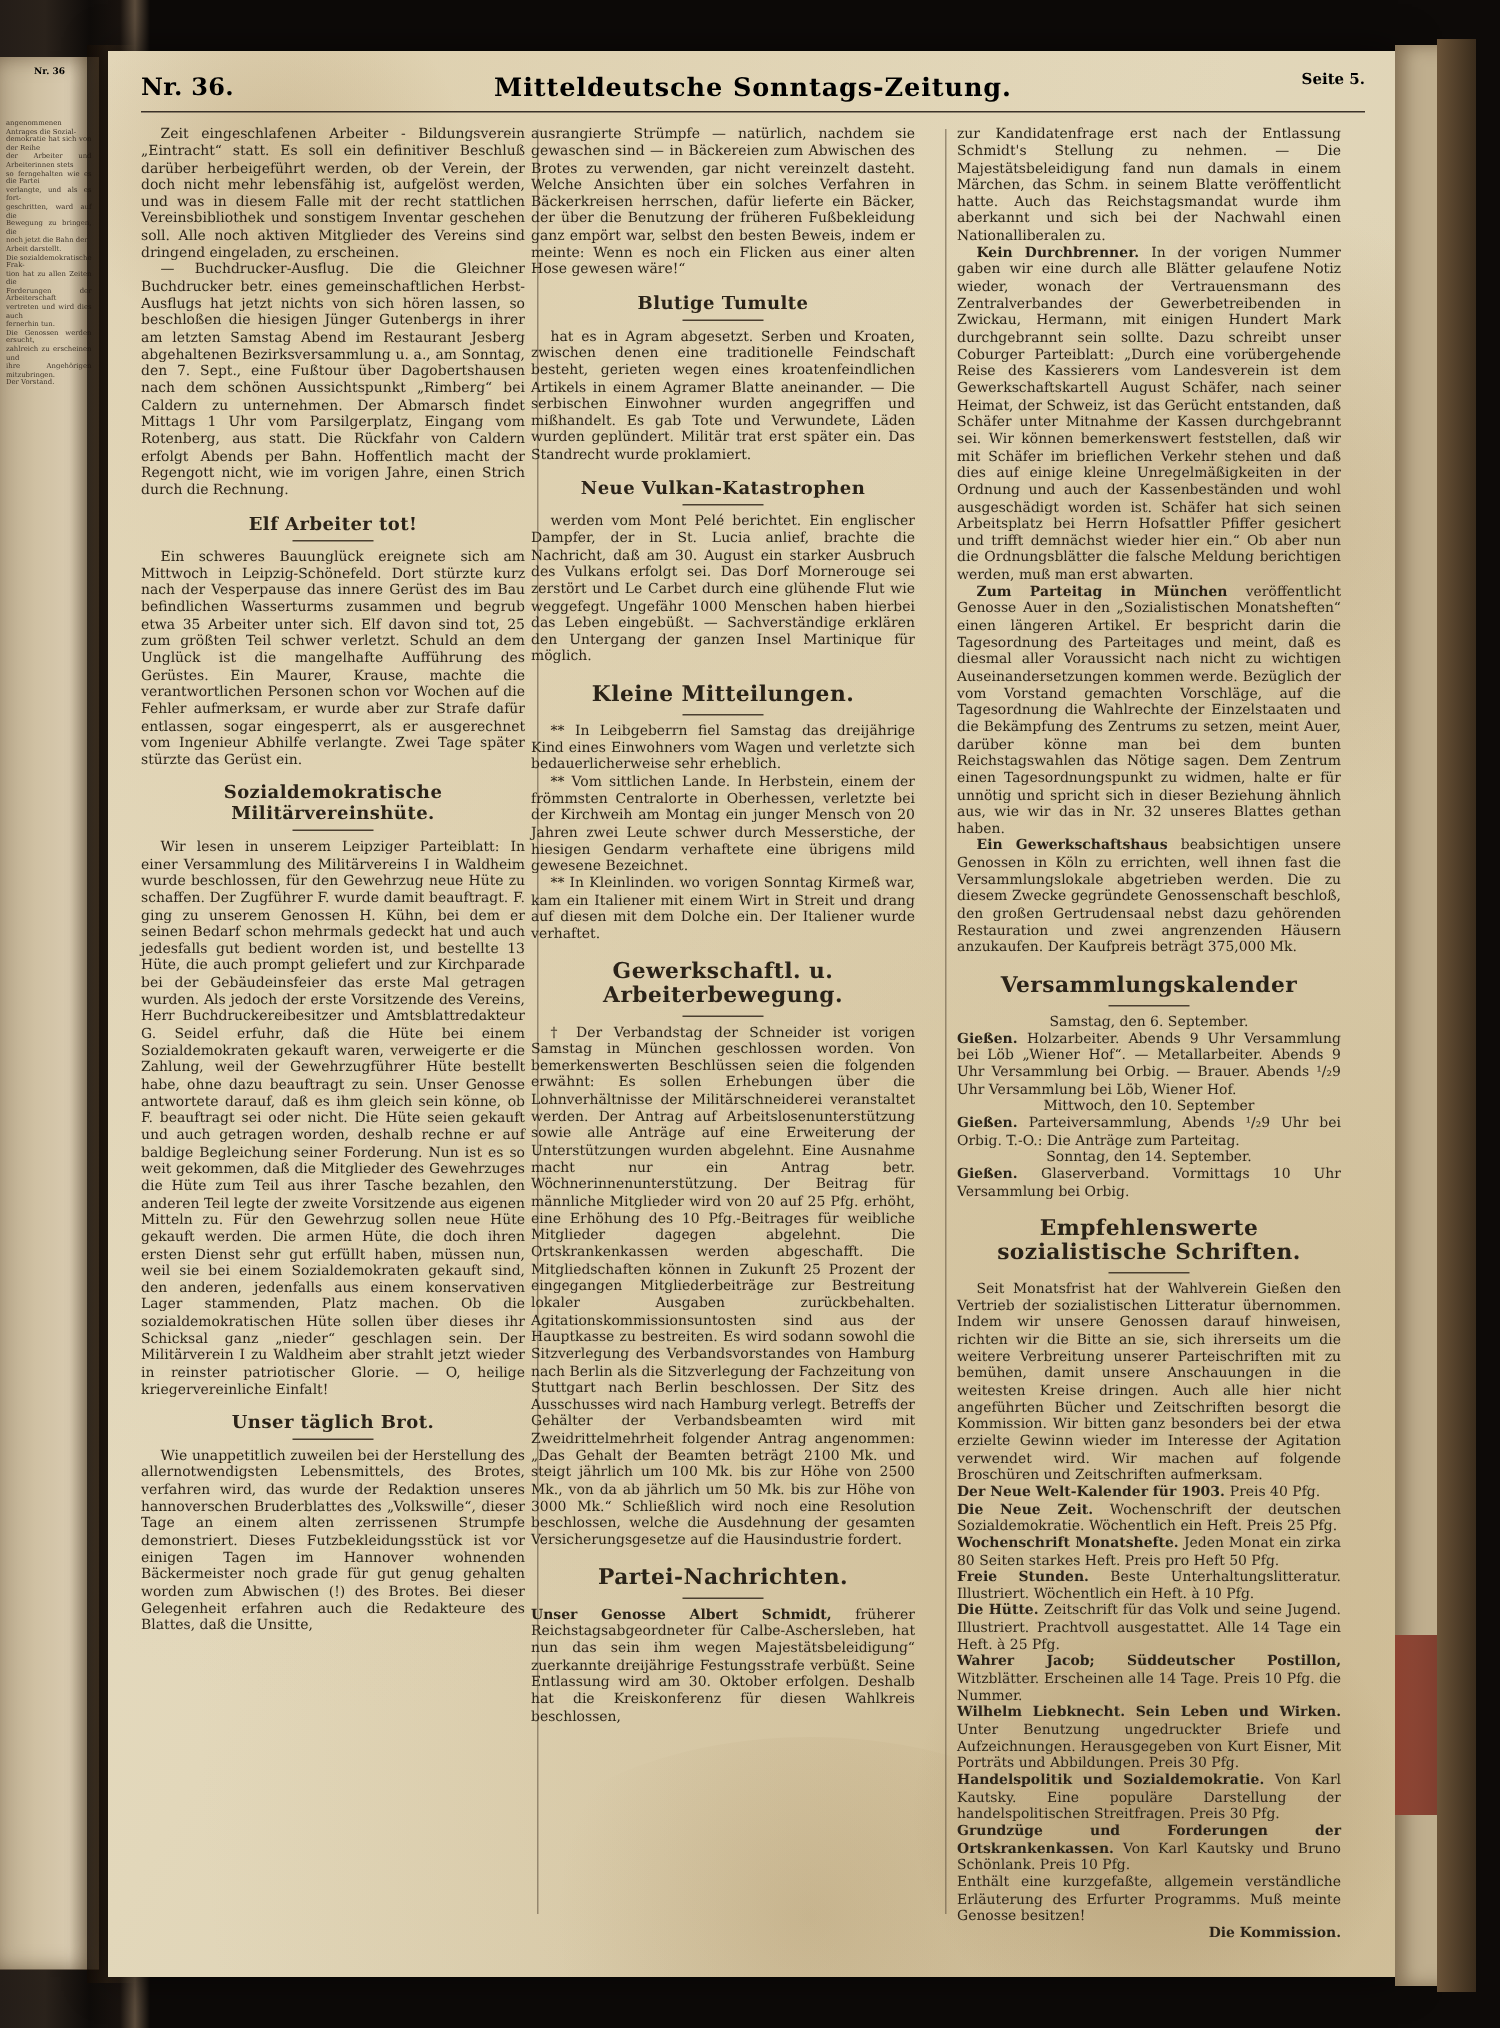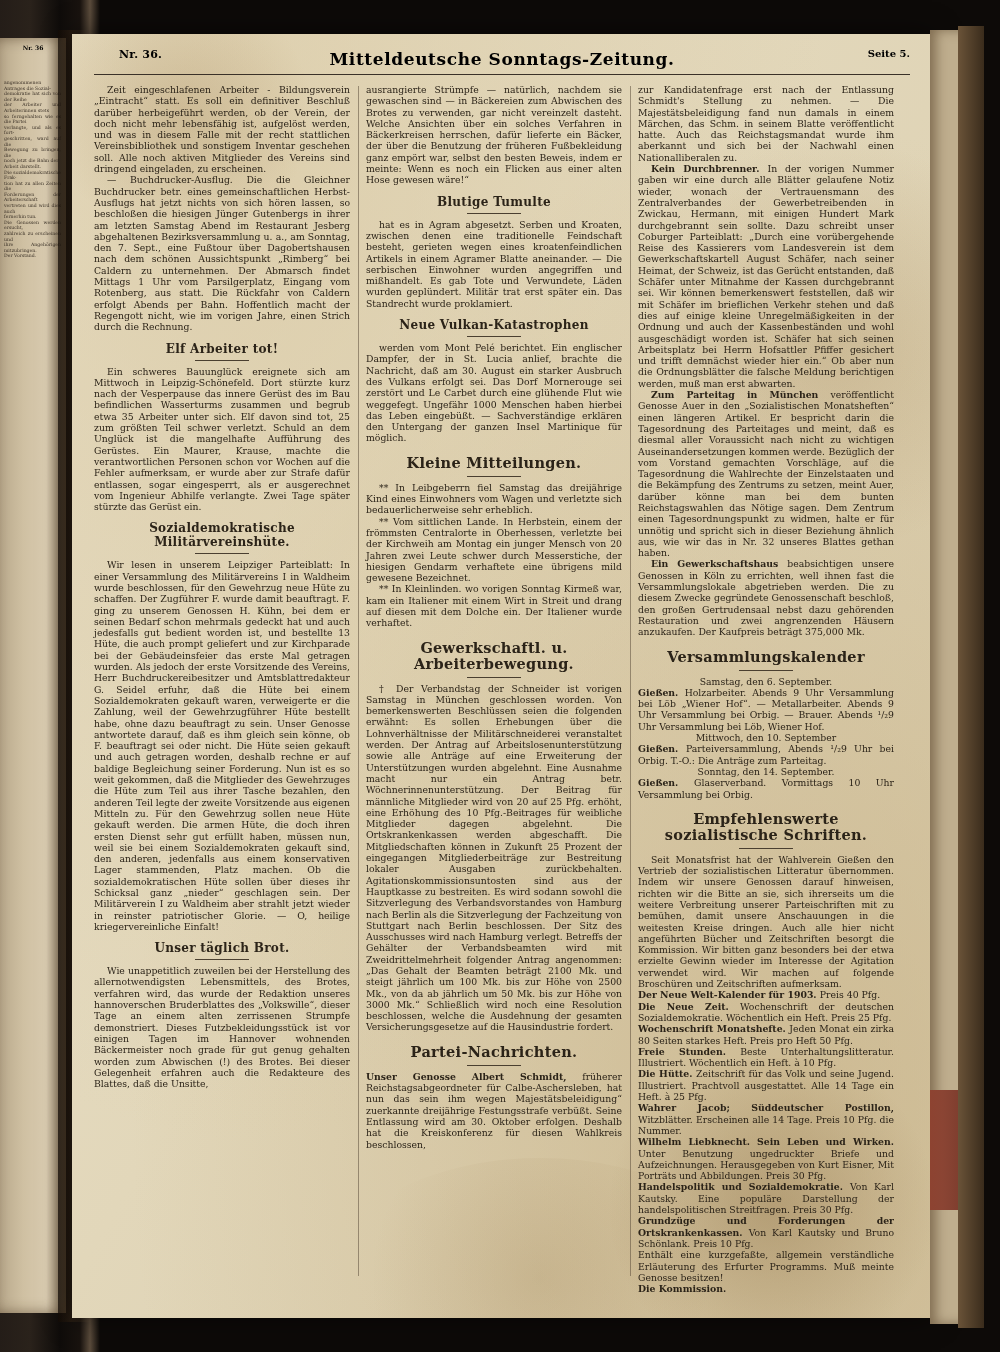--- a/index.html
+++ b/index.html
@@ -51,40 +51,40 @@
      background:repeating-linear-gradient(180deg,#cbbb9a 0px,#cbbb9a 2px,#a89madd 2px,#b3a183 3px);
      background-color:#bfae8e;
      box-shadow:inset 6px 0 12px rgba(70,48,24,.5);}
   .rightedge2{position:absolute;left:958px;top:26px;width:26px;height:1302px;
      background:linear-gradient(90deg,#6a5338,#3a2c1c);}
   .redband{position:absolute;left:930px;top:1090px;width:40px;height:120px;background:linear-gradient(90deg,#8e3a2a,#6a2419);opacity:.85;}
 
   
   .masthead{position:relative;margin:14px 22px 0 22px;height:26px;
      border-bottom:1.5px solid #3a3128;}
-  .mh-left{position:absolute;left:0;top:0;font-weight:bold;font-size:11px;letter-spacing:.2px;margin-left:25px;}
+  .mh-left{position:absolute;left:0;top:0;font-weight:bold;font-size:16px;letter-spacing:.2px;}
   .mh-center{position:absolute;left:0;right:0;top:1px;text-align:center;font-weight:bold;font-size:17px;letter-spacing:.6px;}
   .mh-right{position:absolute;right:0;top:0;font-weight:bold;font-size:10px;}
 
   .cols{position:relative;margin:9px 20px 0 22px;height:1200px;}
   .col{position:absolute;top:0;width:256px;height:1196px;
      font-size:9.3px;line-height:11.3px;color:#2b2318;text-align:justify;
      -webkit-hyphens:auto;hyphens:auto;}
-  .c1{left:0}.c2{left:272px}.c3{left:544px}
+  .c1{left:0}.c2{left:260px}.c3{left:544px}
   .rule{position:absolute;top:2px;width:1px;height:1190px;background:#5c4f3c;opacity:.55;}
   .r1{left:264px}.r2{left:536px}
 
   .col p{margin:0 0 0 0;text-indent:13px;}
   .col p.noind{text-indent:0;}
   h3.hd{font-size:12px;line-height:14px;text-align:center;font-weight:bold;margin:9px 0 4px;letter-spacing:.3px;}
   h3.hd.big{font-size:14.5px;line-height:16px;margin:11px 0 5px;}
   .sep{display:block;width:54px;height:1px;background:#4a3f30;margin:3px auto 5px;}
   .lead{font-weight:bold;}
   .center{text-align:center;}
-  .right{}
+  .right{text-align:right;}
 </style>
 </head>
 <body>
 
 <div id="scene">
 
   <div class="tabledark"></div>
   <div class="backdrop"></div>
 
   <div class="leftpage">

